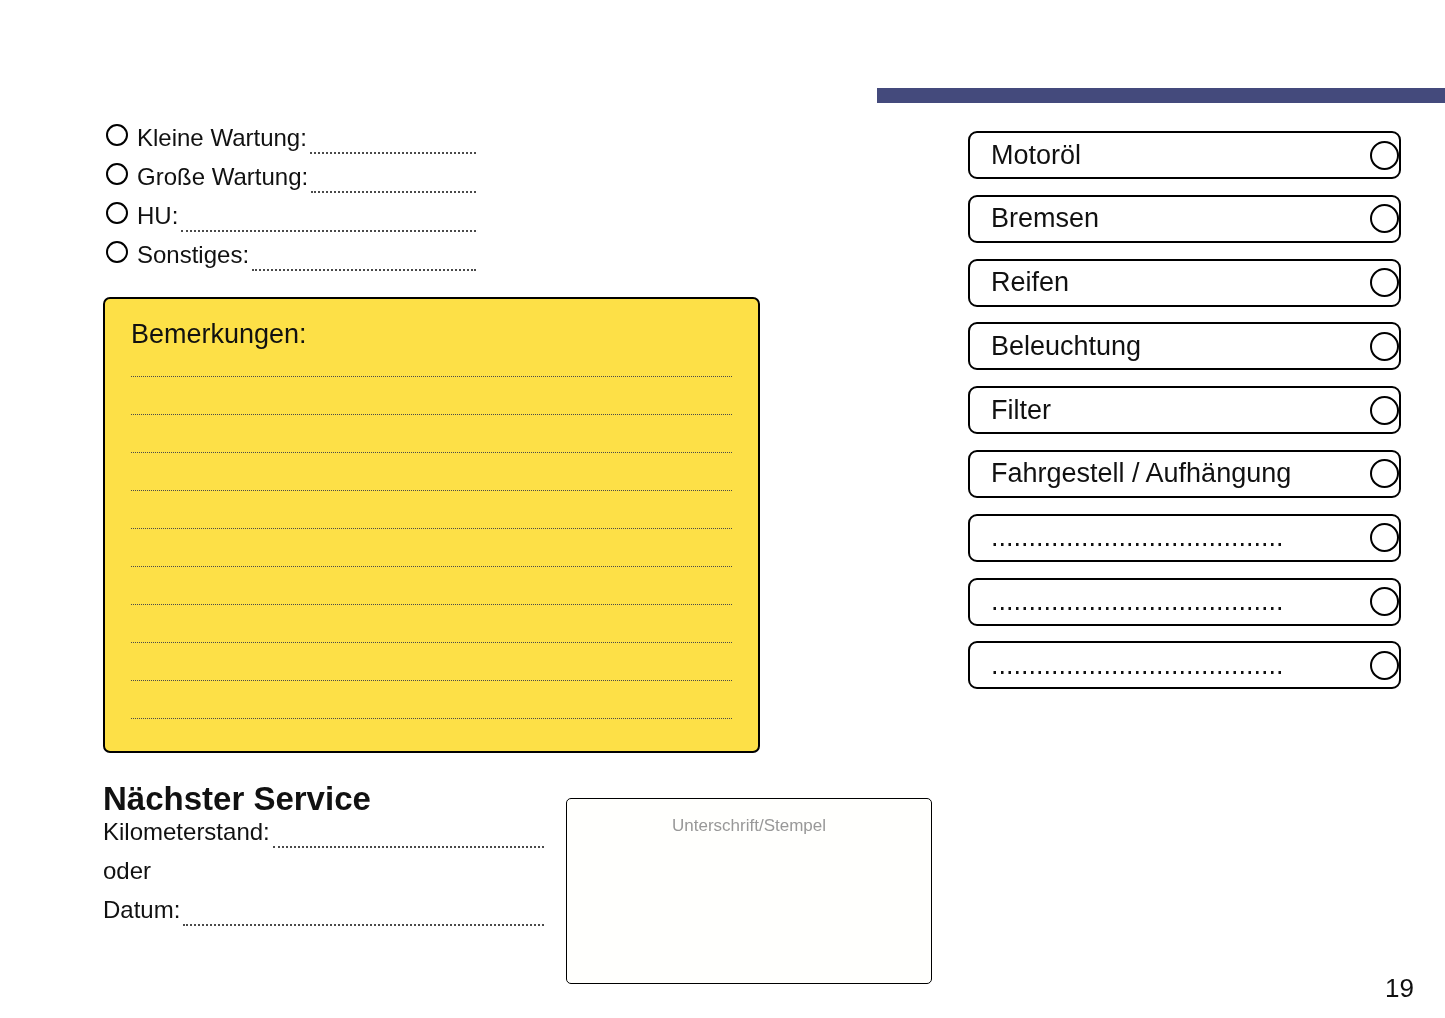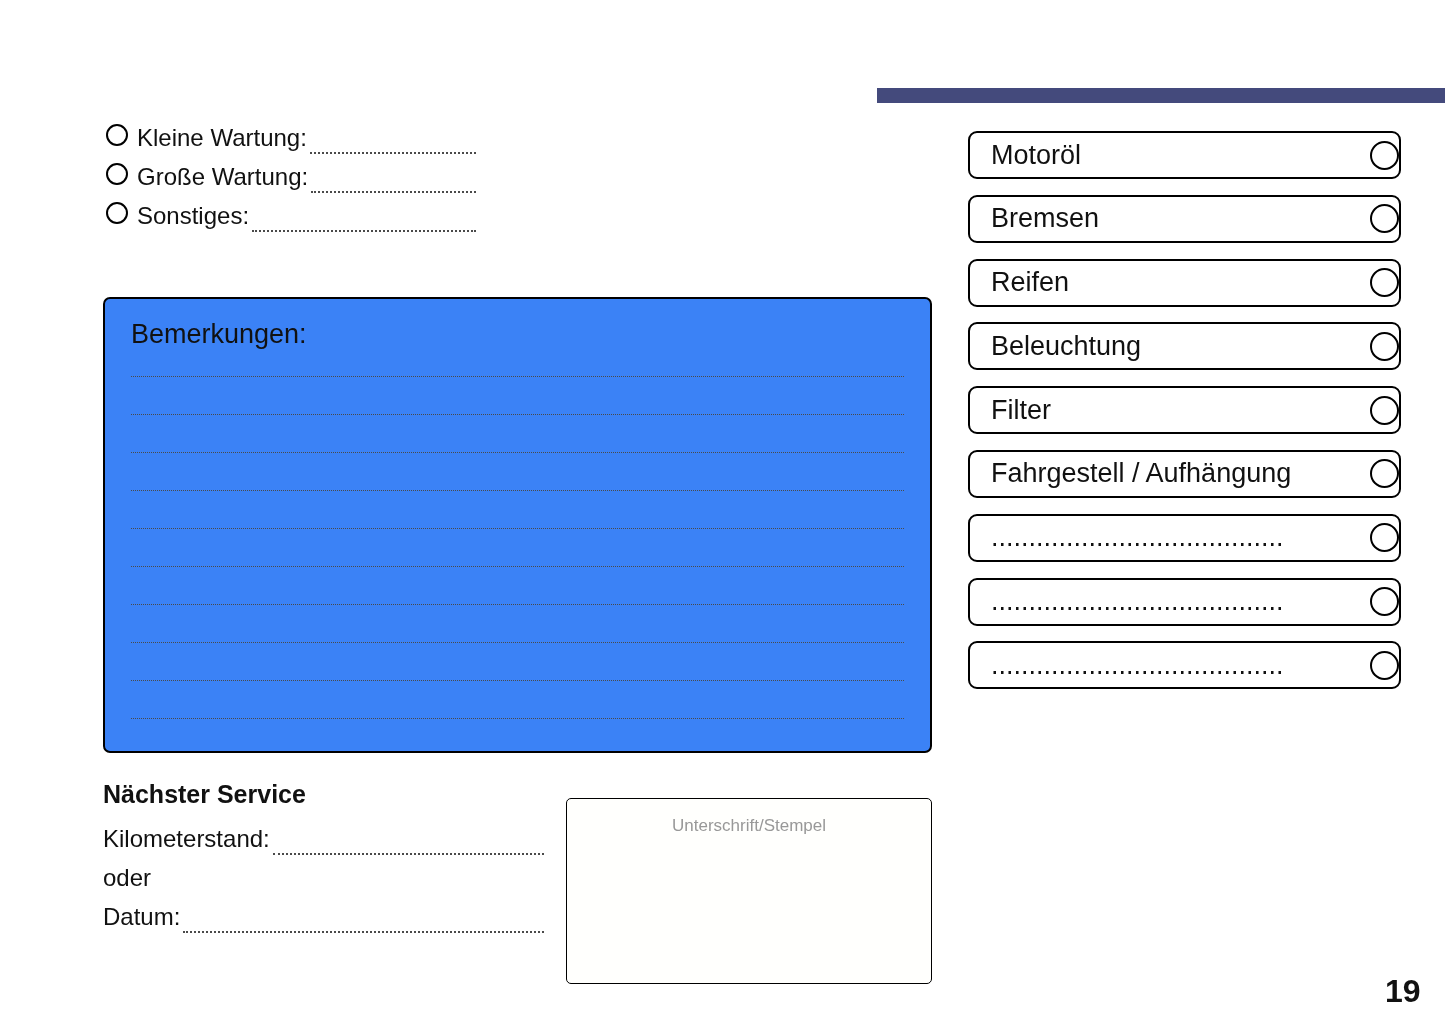--- a/index.html
+++ b/index.html
@@ -52,46 +52,45 @@
   .service-details {
     position: absolute;
     left: 505px; top: 124px;
     width: 420px;
   }
 
   
   .remarks-box {
     position: absolute;
     left: 103px; top: 297px;
-    width: 829px; height: 456px;
+    width: 657px; height: 456px;
     border: 2px solid #000;
     border-radius: 7px;
-    background: #3b82f6;
+    background: #fde047;
   }
   .remarks-title {
     font-size: 27px;
     margin: 20px 0 0 26px;
   }
   .dotline {
     height: 38px;
     margin: 0 26px;
     border-bottom: 1.5px dotted #4a4a4a;
   }
   .dotline.first { height: 27px; }
 
   
   .next-service {
     position: absolute;
     left: 103px; top: 780px;
     width: 443px;
   }
   .ns-title {
-    font-size: 25px;
+    font-size: 33px;
     font-weight: bold;
-    margin-bottom: 16px;
   }
   .next-service .row { height: 39px; }
 
   
   .signature-box {
     position: absolute;
     left: 566px; top: 782px;
     width: 366px; height: 186px;
     border: 1.5px solid #000;
     border-radius: 5px;
@@ -131,22 +130,21 @@
     border: 2.5px solid #000;
     border-radius: 50%;
     margin-left: auto;
     flex: 0 0 auto;
     background: #fff;
   }
 
   .page-number {
     position: absolute;
     left: 1385px; top: 973px;
-    font-size: 32px;
-    font-weight: bold;
+    font-size: 26px;
   }
 </style>
 </head>
 <body>
 
 <div class="page">
 
   <div class="top-bar"></div>
 
   <div class="service-type">
@@ -155,20 +153,25 @@
       <span class="lbl">Kleine Wartung:</span>
       <span class="fill"></span>
     </div>
     <div class="row">
       <span class="radio"></span>
       <span class="lbl">Große Wartung:</span>
       <span class="fill"></span>
     </div>
     <div class="row">
       <span class="radio"></span>
+      <span class="lbl">HU:</span>
+      <span class="fill"></span>
+    </div>
+    <div class="row">
+      <span class="radio"></span>
       <span class="lbl">Sonstiges:</span>
       <span class="fill"></span>
     </div>
   </div>
 
 
   <div class="remarks-box">
     <div class="remarks-title">Bemerkungen:</div>
     <div class="dotline first"></div>
     <div class="dotline"></div>

